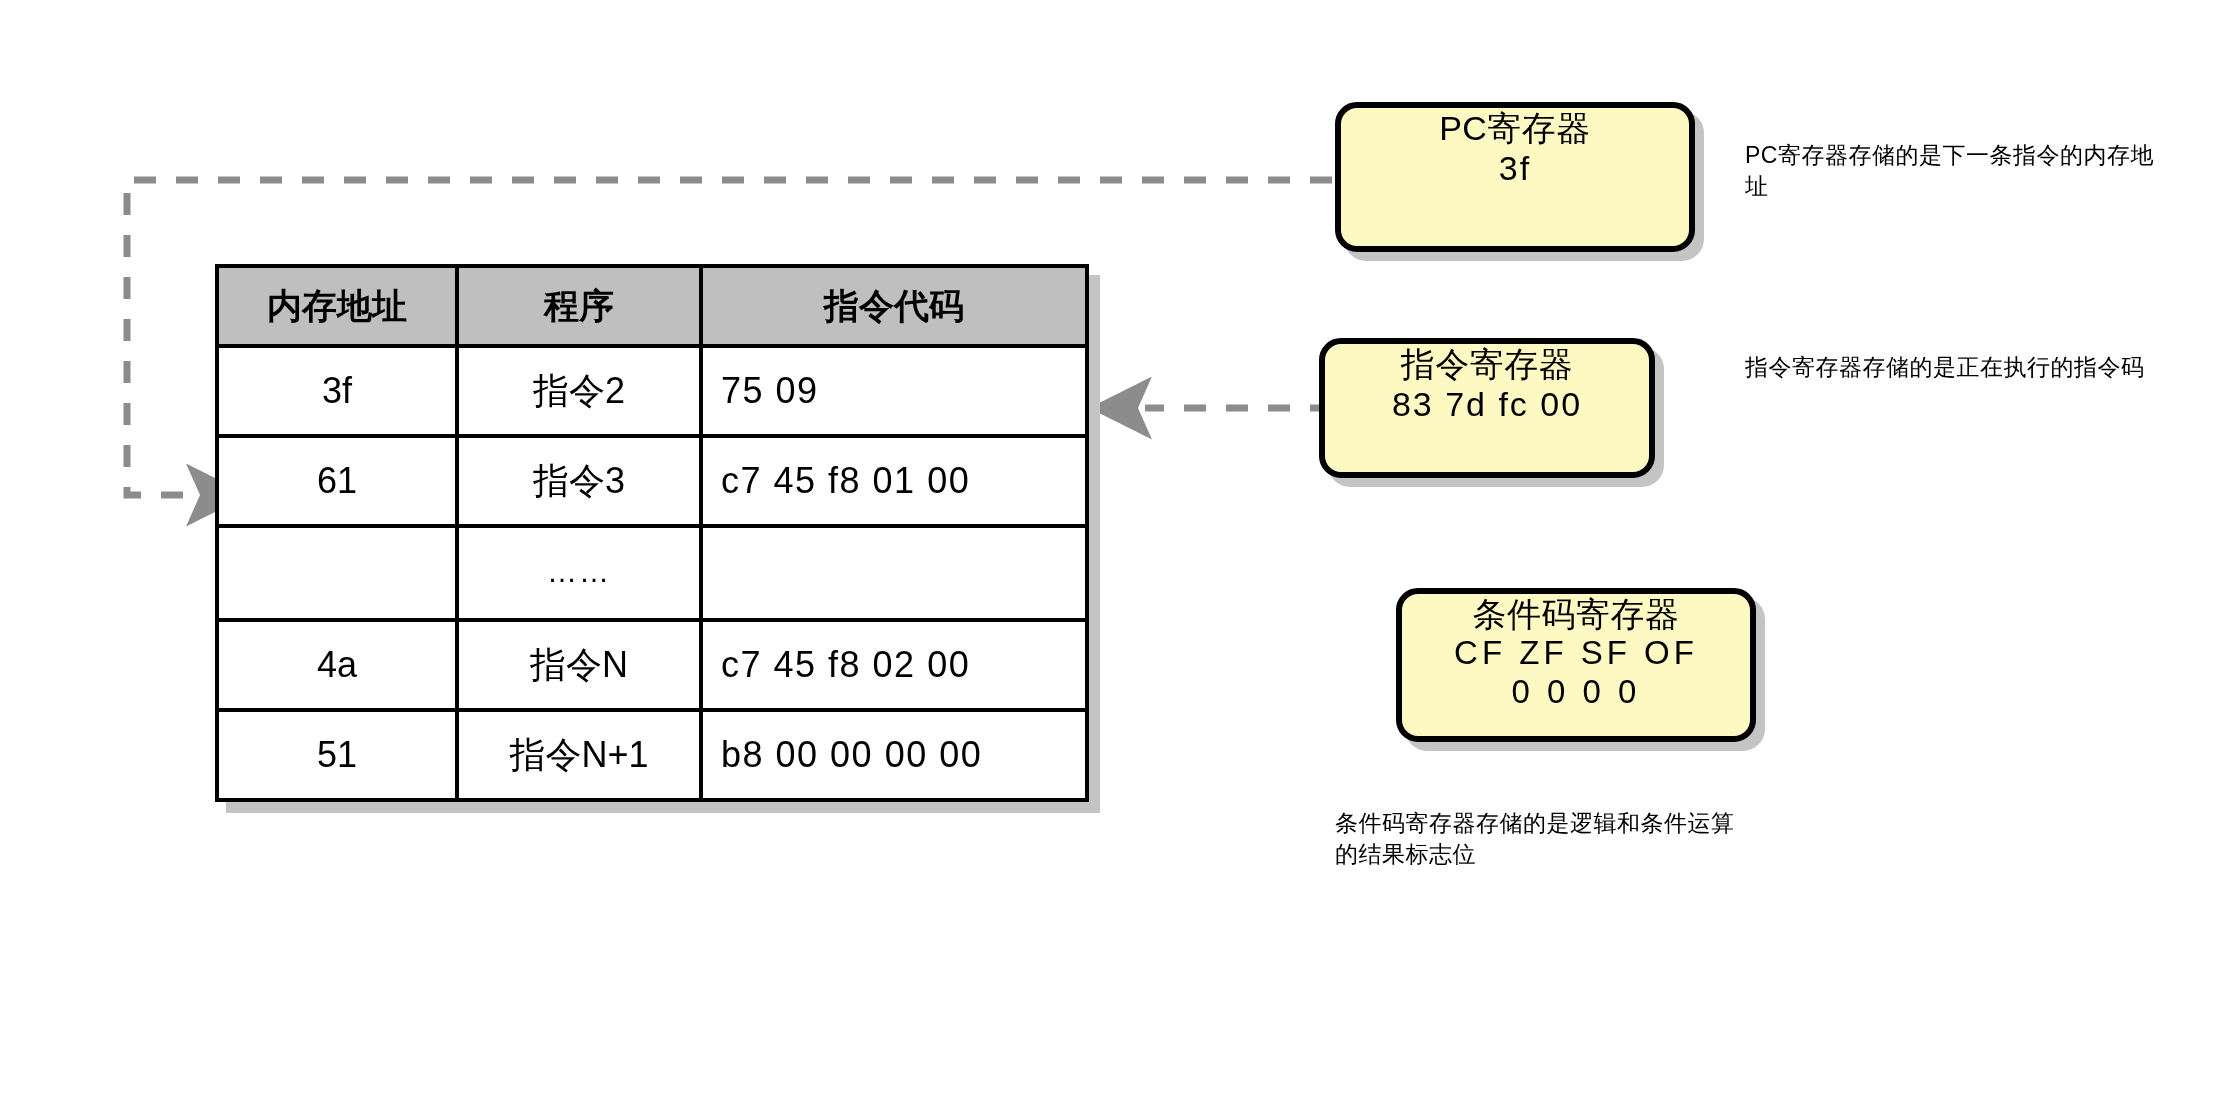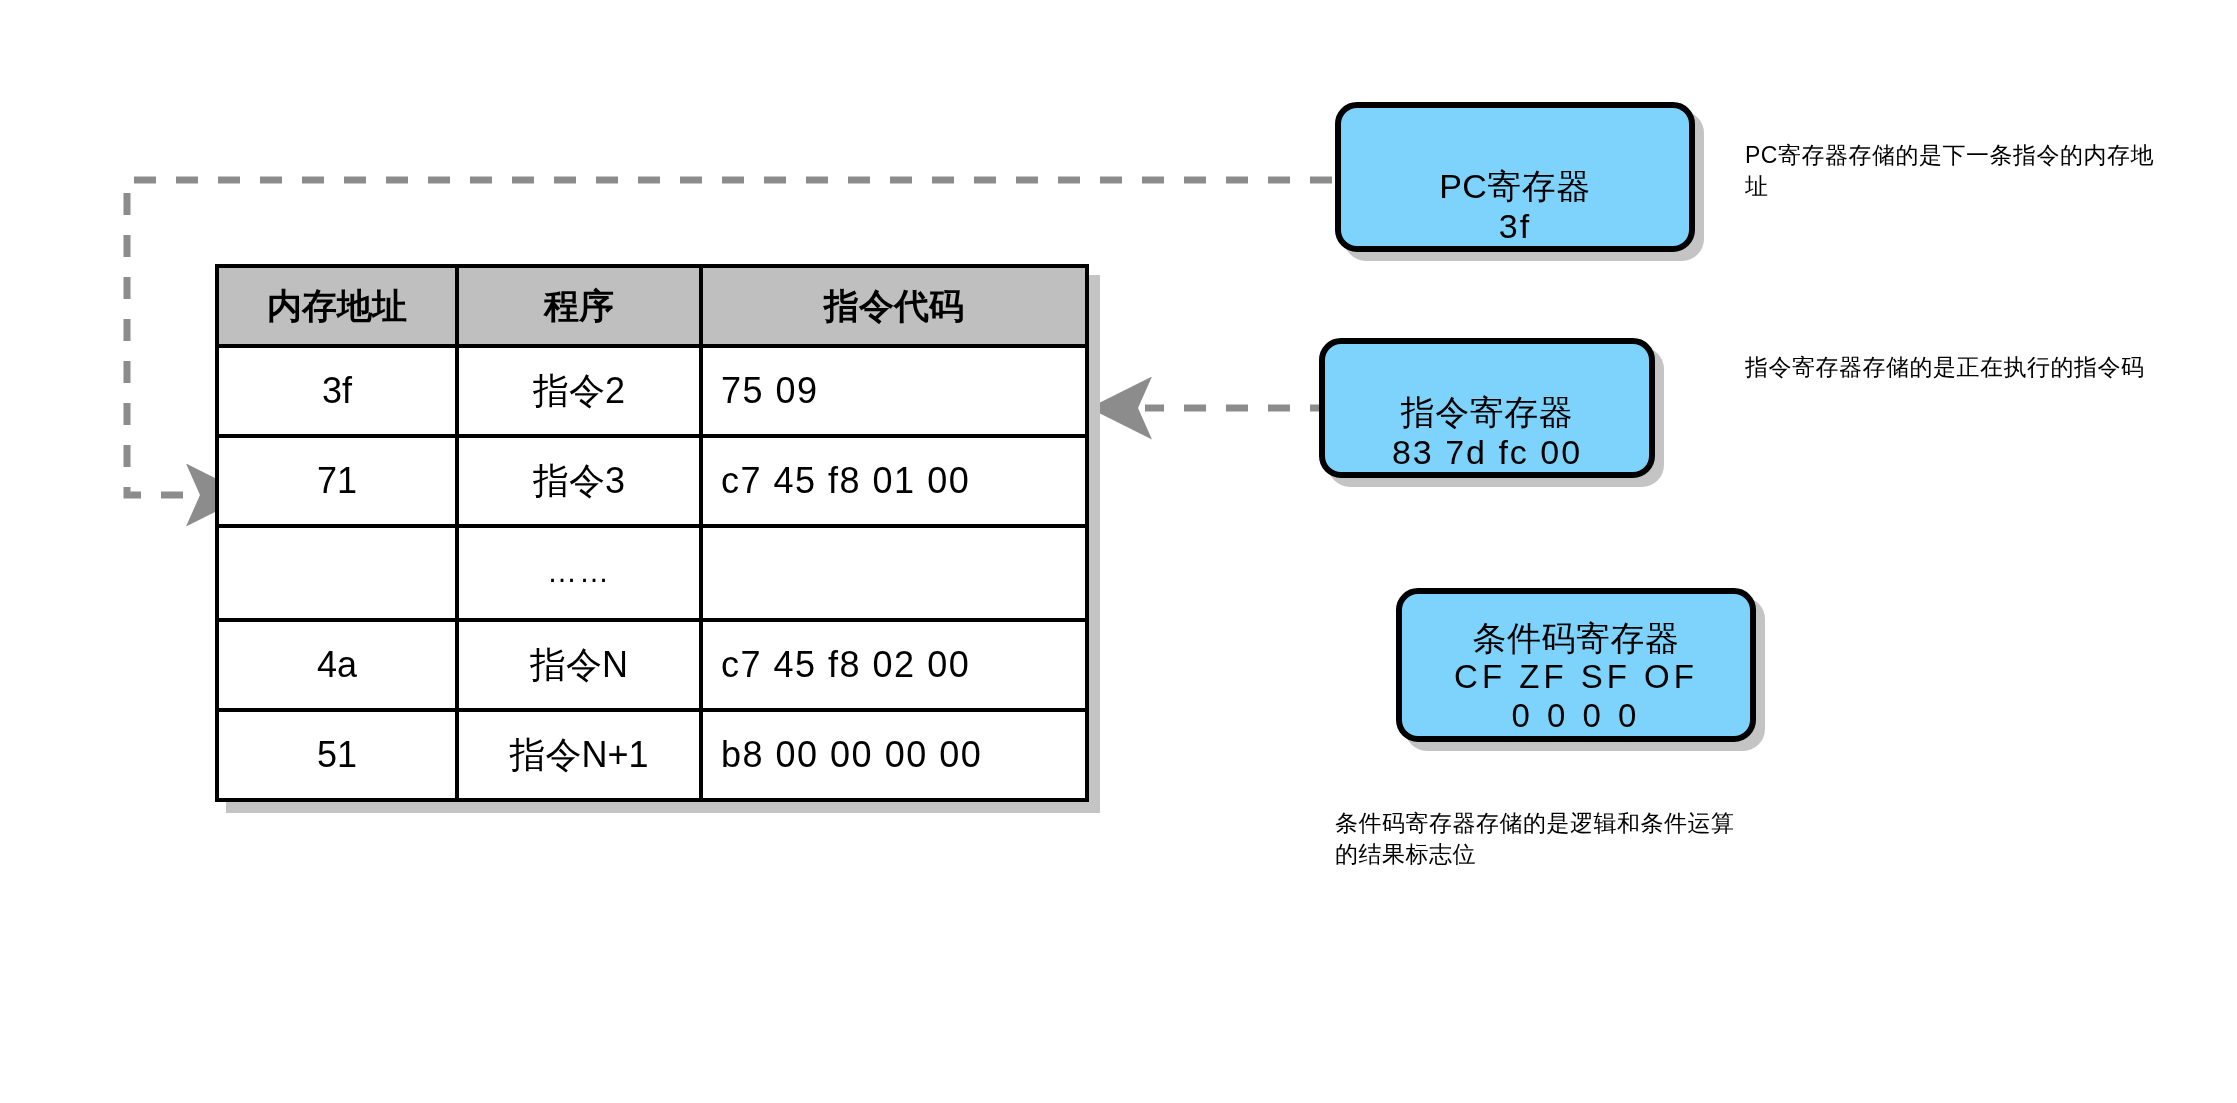--- a/index.html
+++ b/index.html
@@ -60,28 +60,28 @@
     letter-spacing: 2px;
     color: #000;
     vertical-align: middle;
     padding-bottom: 4px;
   }
   #memory-table td.empty-cell { }
 
   
   .reg-box {
     position: absolute;
-    background: #7dd3fc;
+    background: #fef9c3;
     border: 6px solid #000000;
     border-radius: 22px;
     box-shadow: 9px 9px 0 0 #c4c4c4;
     display: flex;
     flex-direction: column;
     align-items: center;
-    justify-content: flex-end;
+    justify-content: flex-start;
     z-index: 5;
     box-sizing: border-box;
   }
   .reg-title {
     font-size: 34px;
     line-height: 1.18;
     letter-spacing: 0.5px;
     white-space: nowrap;
   }
   .reg-value {
@@ -165,21 +165,21 @@
       <th>指令代码</th>
     </tr>
   </thead>
   <tbody>
     <tr>
       <td>3f</td>
       <td>指令2</td>
       <td class="code-cell">75  09</td>
     </tr>
     <tr>
-      <td>71</td>
+      <td>61</td>
       <td>指令3</td>
       <td class="code-cell">c7  45  f8  01  00</td>
     </tr>
     <tr>
       <td class="empty-cell"></td>
       <td class="dots-cell">……</td>
       <td class="empty-cell code-cell"></td>
     </tr>
     <tr>
       <td>4a</td>

